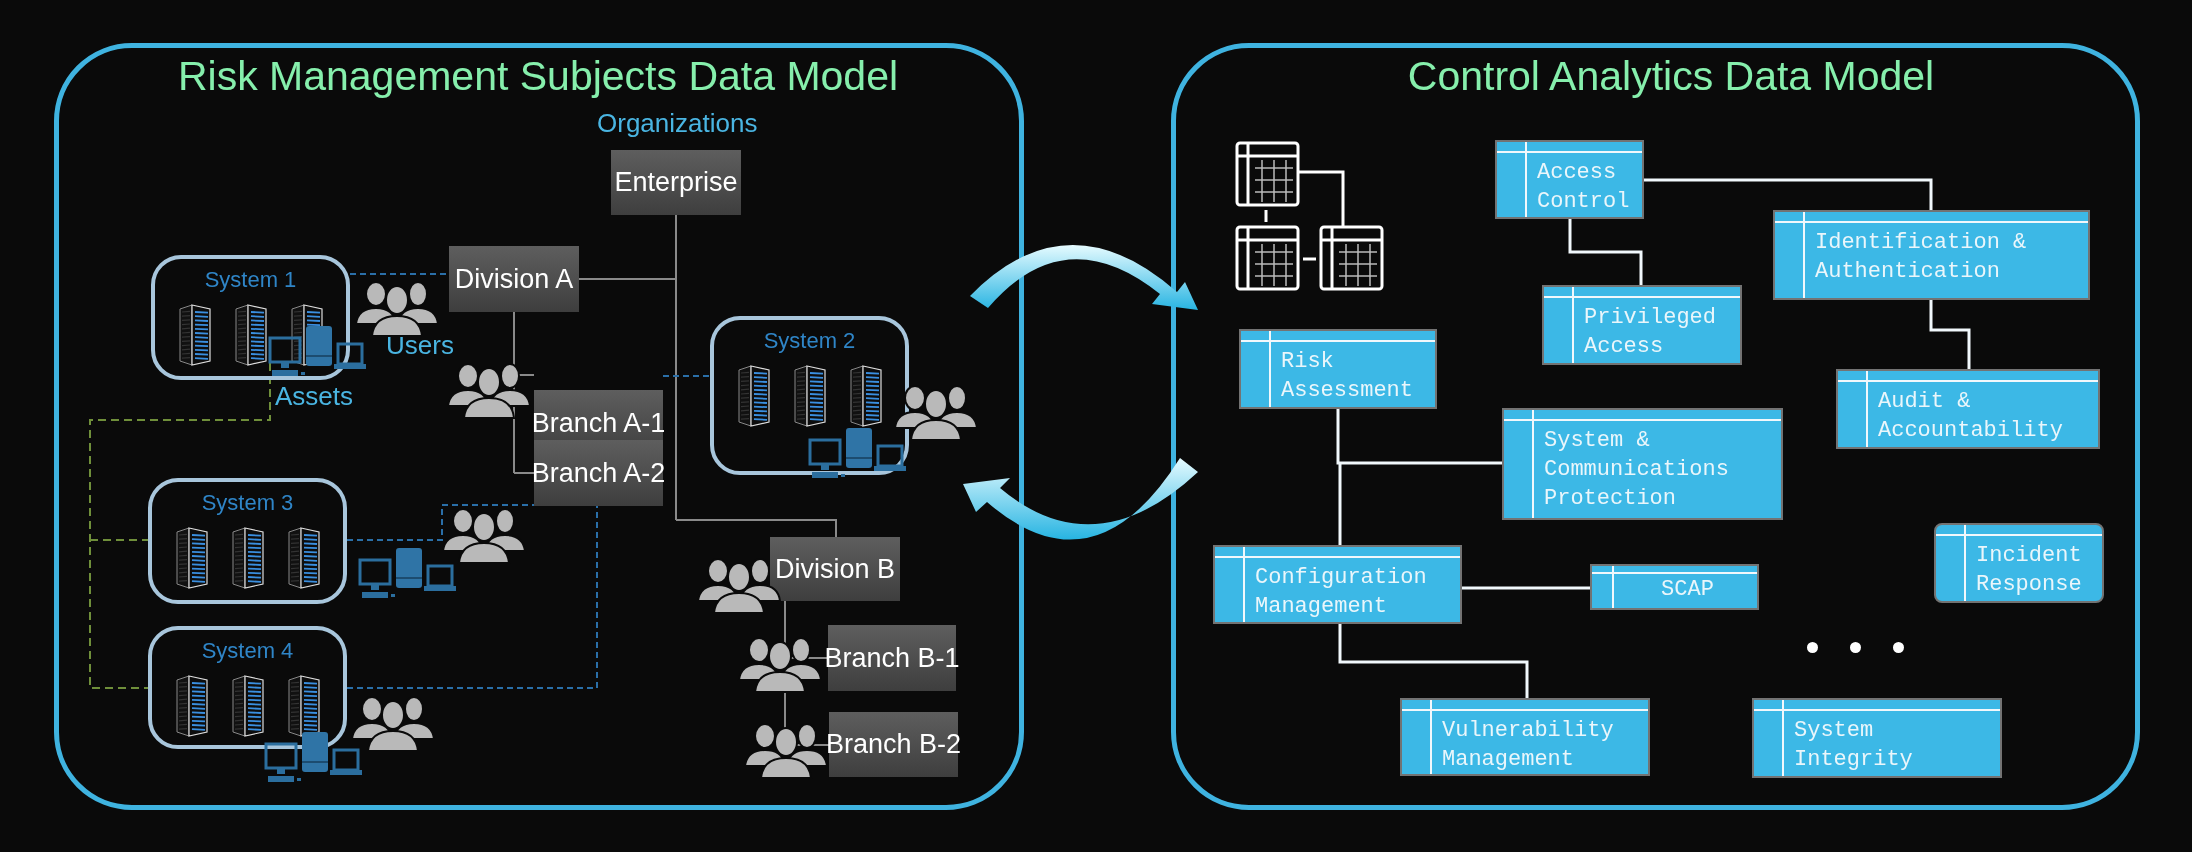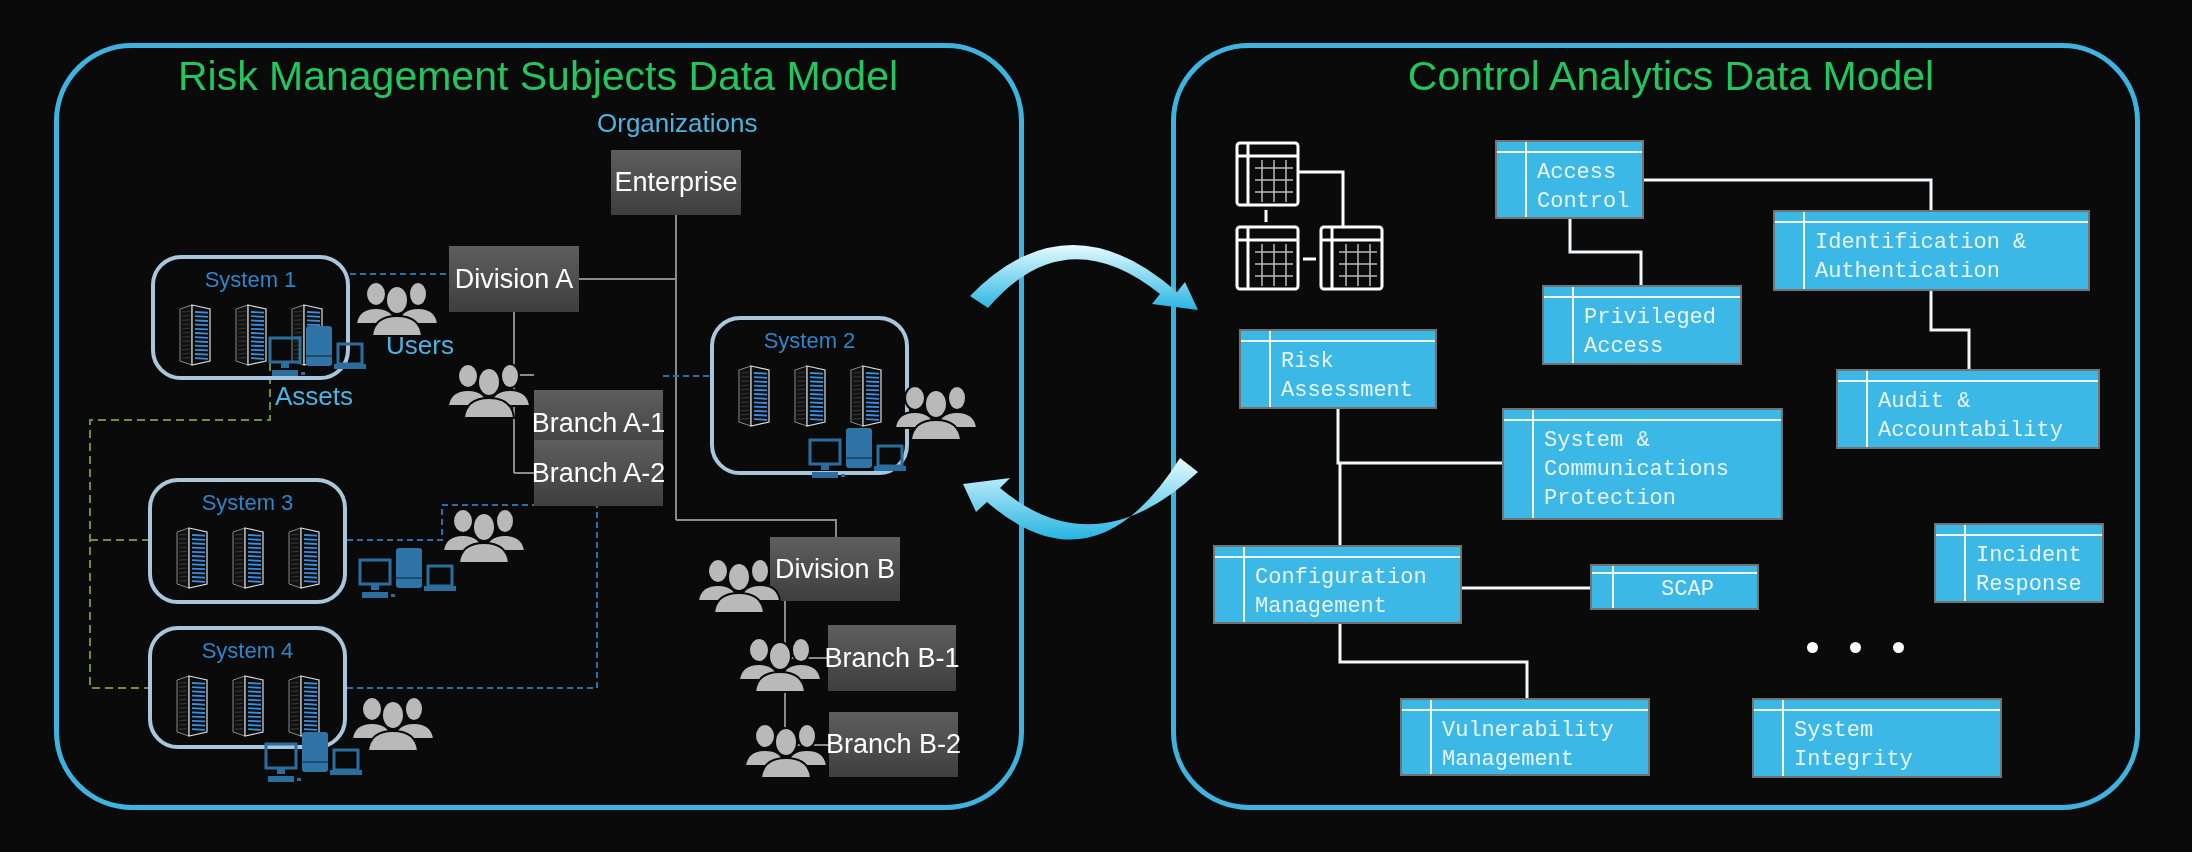--- a/index.html
+++ b/index.html
@@ -1,20 +1,20 @@
 <!DOCTYPE html>
 <html><head>
 <meta charset="utf-8">
 <style>
   html, body { margin:0; padding:0; background:#0a0a0a; }
   body { width:2192px; height:852px; position:relative; overflow:hidden; font-family:"Liberation Sans", sans-serif; }
   .panel { position:absolute; border:5px solid #3fb3e0; border-radius:78px; box-sizing:border-box; }
   #left-panel { left:54px; top:43px; width:970px; height:767px; }
   #right-panel { left:1171px; top:43px; width:969px; height:767px; }
-  .title { position:absolute; color:#22c55e; font-size:41px; white-space:nowrap; transform:translateX(-50%); }
+  .title { position:absolute; color:#86efac; font-size:41px; white-space:nowrap; transform:translateX(-50%); }
   .blue-label { position:absolute; color:#4ab5e2; font-size:26px; white-space:nowrap; }
   svg.lines { position:absolute; left:0; top:0; width:2192px; height:852px; }
   .org { position:absolute; background:linear-gradient(#5e5e5e,#3e3e3e); color:#fff; font-size:27px; display:flex; align-items:center; justify-content:center; white-space:nowrap; box-sizing:border-box; }
   .system { position:absolute; border:4px solid #a8c6dc; border-radius:30px; box-sizing:border-box; }
   .system .sys-label { position:absolute; left:0; right:0; top:8px; text-align:center; color:#2f85c7; font-size:22px; }
   .racks { position:absolute; left:0; right:0; top:44px; display:flex; justify-content:center; gap:22px; }
   .rack { width:34px; height:64px; }
   .people { position:absolute; width:86px; height:60px; }
   .assets { position:absolute; width:100px; height:58px; }
   .ctl { position:absolute; background:#3cb8e6; border:2px solid #737373; box-sizing:border-box; }
@@ -607,21 +607,21 @@
     </svg></div>
 
 <div class="title" style="left:1671px; top:53px;">Control Analytics Data Model</div>
 
 <div class="ctl" style="left:1495px; top:140px; width:149px; height:79px;">
     <div class="strip-top"></div>
     <div class="strip-left"></div>
     <div class="ctl-text">Access
 Control</div>
   </div>
-<div class="ctl" style="left:1773px; top:210px; width:317px; height:81px;">
+<div class="ctl" style="left:1773px; top:210px; width:317px; height:90px;">
     <div class="strip-top"></div>
     <div class="strip-left"></div>
     <div class="ctl-text">Identification &amp;
 Authentication</div>
   </div>
 <div class="ctl" style="left:1542px; top:285px; width:200px; height:80px;">
     <div class="strip-top"></div>
     <div class="strip-left"></div>
     <div class="ctl-text">Privileged
 Access</div>
@@ -638,21 +638,21 @@
     <div class="ctl-text">Audit &amp;
 Accountability</div>
   </div>
 <div class="ctl" style="left:1502px; top:408px; width:281px; height:112px;">
     <div class="strip-top"></div>
     <div class="strip-left"></div>
     <div class="ctl-text">System &amp;
 Communications
 Protection</div>
   </div>
-<div class="ctl" style="left:1934px; top:523px; width:170px; height:80px;">
+<div class="ctl" style="left:1934px; top:523px; width:170px; height:80px;border-radius:8px;">
     <div class="strip-top"></div>
     <div class="strip-left"></div>
     <div class="ctl-text">Incident
 Response</div>
   </div>
 <div class="ctl" style="left:1213px; top:545px; width:249px; height:79px;">
     <div class="strip-top"></div>
     <div class="strip-left"></div>
     <div class="ctl-text">Configuration
 Management</div>

